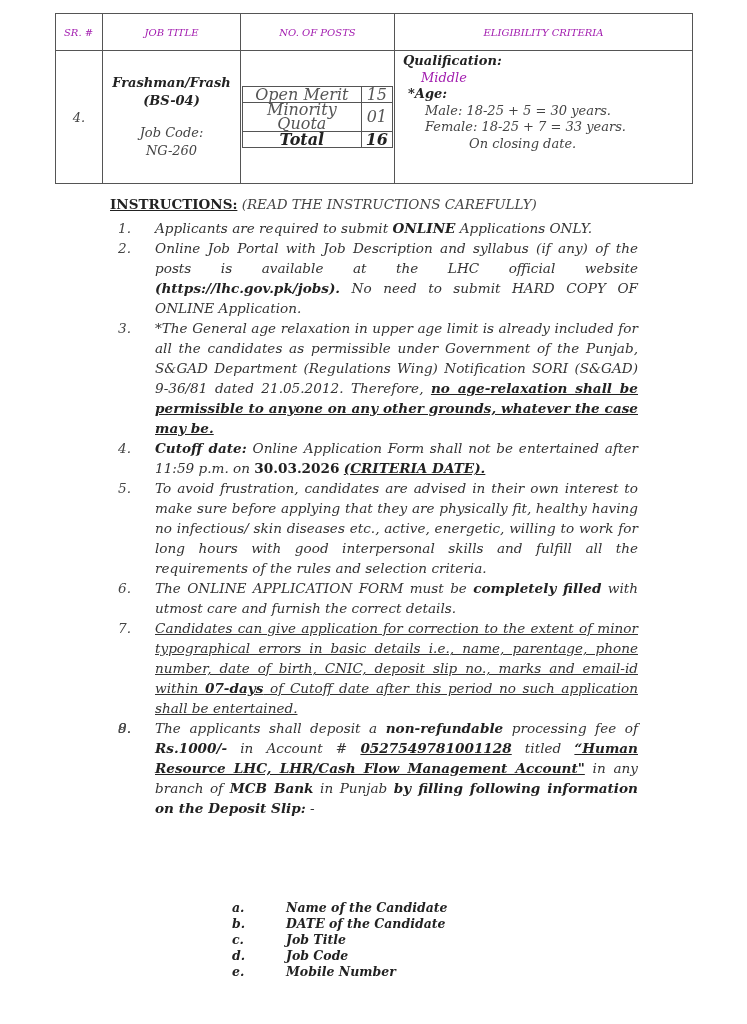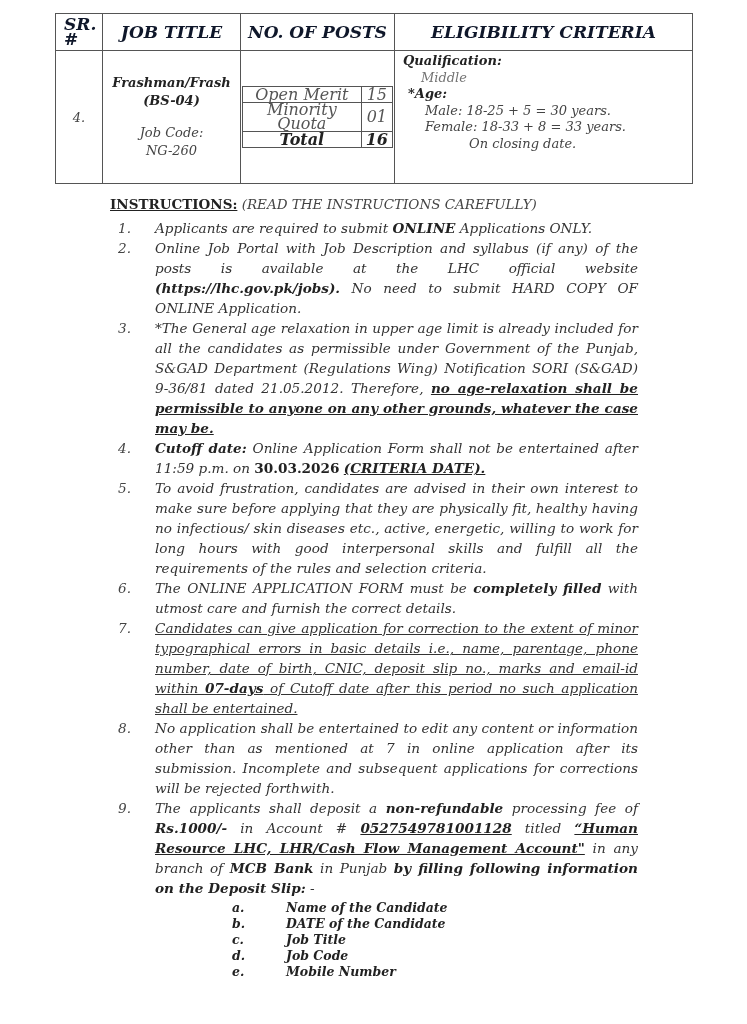--- a/index.html
+++ b/index.html
@@ -10,40 +10,40 @@
   }
   .page { position: absolute; left: 0; top: 0; width: 747px; height: 1024px; }
 
   
   table.jobs {
     position: absolute; left: 55px; top: 13px; width: 638px;
     border-collapse: collapse; font-size: 13px;
   }
   table.jobs th, table.jobs td { border: 1px solid #555; vertical-align: middle; }
   table.jobs th {
-    height: 34px; font-weight: bold; font-size: 17px; color: #0f172a; text-align: center;
+    height: 34px; font-weight: normal; font-size: 10px; color: #a21caf; text-align: center;
   }
   table.jobs td { height: 128px; }
   .c-sr { width: 37px; }
   .c-title { width: 135px; }
   .c-posts { width: 151px; }
   .sr-head { text-align: left !important; padding-left: 8px; line-height: 15px; }
   .sr-cell { text-align: center; color: #444; }
   .title-cell { text-align: center; line-height: 18px; }
   .title-cell .jt { font-weight: bold; color: #222; }
   .title-cell .jc { color: #444; margin-top: 14px; }
 
   table.posts { border-collapse: collapse; margin: 0 auto; font-size: 16px; }
   table.posts td { border: 1px solid #555; height: 15px; padding: 0 4px; text-align: center; color: #555; line-height: 14px; }
   table.posts td.num { width: 22px; }
   table.posts tr.total td { font-weight: bold; color: #222; }
 
   .elig-cell { padding: 2px 8px; line-height: 16.5px; vertical-align: top !important; }
   .elig-cell .q { font-weight: bold; color: #222; }
-  .elig-cell .indent { padding-left: 18px; color: #737373; }
+  .elig-cell .indent { padding-left: 18px; color: #a21caf; }
   .elig-cell .age { font-weight: bold; color: #222; padding-left: 5px; }
   .elig-cell .ind2 { padding-left: 22px; color: #444; }
   .elig-cell .ind3 { padding-left: 66px; color: #444; }
 
   
   .instr-head {
     position: absolute; left: 110px; top: 196px; font-size: 13.5px; color: #444;
   }
   .instr-head .lbl { font-weight: bold; font-style: normal; text-decoration: underline; color: #222; }
 
@@ -101,21 +101,21 @@
             <td class="num">16</td>
           </tr>
         </tbody>
             </table>
       </td>
       <td class="elig-cell">
         <div class="q">Qualification:</div>
         <div class="indent">Middle</div>
         <div class="age">*Age:</div>
         <div class="ind2">Male: 18-25 + 5 = 30 years.</div>
-        <div class="ind2">Female: 18-33 + 8 = 33 years.</div>
+        <div class="ind2">Female: 18-25 + 7 = 33 years.</div>
         <div class="ind3">On closing date.</div>
       </td>
     </tr>
   </tbody>
     </table>
 
   <div class="instr-head">
     <span class="lbl">INSTRUCTIONS:</span><span> (READ THE INSTRUCTIONS CAREFULLY)</span>
   </div>
 
@@ -143,21 +143,20 @@
     <li>
       <span class="n">6.</span>
       <span>The ONLINE APPLICATION FORM must be </span><span class="b">completely filled</span><span> with utmost care and furnish the correct details.</span>
     </li>
     <li>
       <span class="n">7.</span>
       <span class="u"><span>Candidates can give application for correction to the extent of minor typographical errors in basic details i.e., name, parentage, phone number, date of birth, CNIC, deposit slip no., marks and email-id within </span><span class="b">07-days</span><span> of Cutoff date after this period no such application shall be entertained.</span></span>
     </li>
     <li>
       <span class="n">8.</span>
-      <span>No application shall be entertained to edit any content or information other than as mentioned at 7 in online application after its submission. Incomplete and subsequent applications for corrections will be rejected forthwith.</span>
     </li>
     <li>
       <span class="n">9.</span>
       <span>The applicants shall deposit a </span><span class="b">non-refundable</span><span> processing fee of </span><span class="b">Rs.1000/-</span><span> in Account # </span><span class="ub">0527549781001128</span><span> titled </span><span class="ub">“Human Resource LHC, LHR/Cash Flow Management Account"</span><span> in any branch of </span><span class="b">MCB Bank</span><span> in Punjab </span><span class="b">by filling following information on the Deposit Slip:</span><span> -</span>
     </li>
   </ol>
 
   <ul class="slip">
     <li><span class="l">a.</span><span>Name of the Candidate</span></li>
     <li><span class="l">b.</span><span>DATE of the Candidate</span></li>

